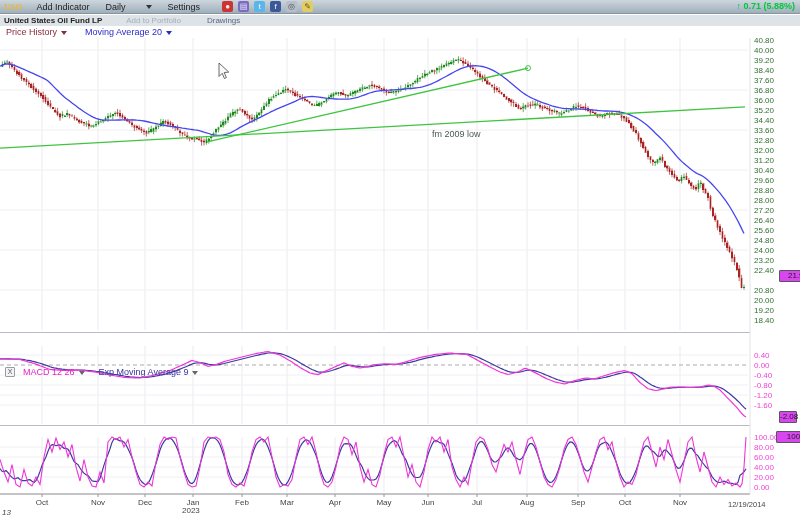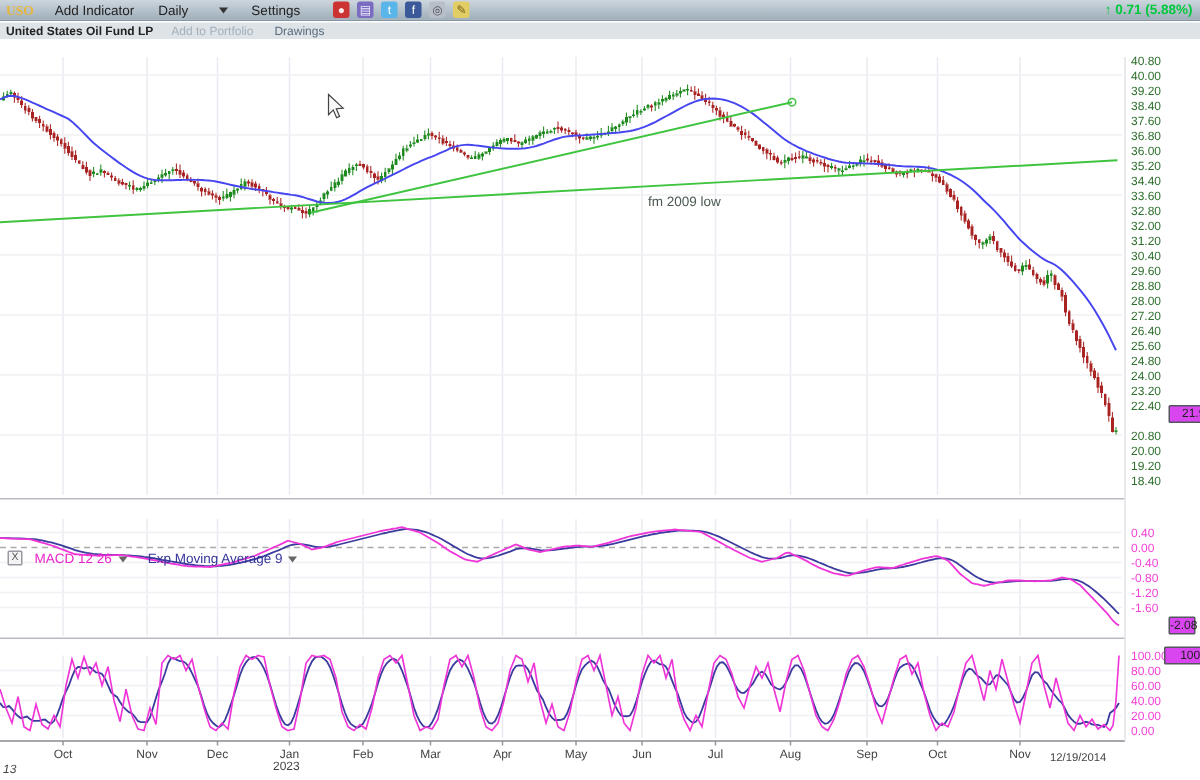--- a/index.html
+++ b/index.html
@@ -12,21 +12,21 @@
   .tb-sym{color:#e8b63c;font-weight:bold;margin:0 14px 0 4px;font-family:Liberation Serif, serif;}
   .tb-item{margin-right:16px;cursor:default;text-align:center;}
   .caret{display:inline-block;width:0;height:0;border-left:3px solid transparent;
     border-right:3px solid transparent;border-top:4px solid currentColor;margin-left:4px;vertical-align:middle;}
   .tb-icons{display:flex;gap:5px;margin-left:6px;}
   .tb-icon{width:11px;height:11px;border-radius:2px;font-size:8px;line-height:11px;
     text-align:center;color:#fff;}
   .quote{position:absolute;right:5px;top:1px;color:#00c83c;font-size:9px;font-weight:bold;}
   
   .subheader{position:absolute;left:0;top:15px;width:800px;height:11px;background:#dde3e7;
-    display:flex;align-items:center;font-size:8px;}
+    display:flex;align-items:center;font-size:8px;gap:12px;}
   .company{color:#222;font-weight:bold;margin:0 12px 0 4px;}
   .addpf{color:#a4b0ba;margin-right:14px;}
   .drawings{color:#5a6b7e;}
   
   .chartheader{position:absolute;left:0;top:26px;width:800px;height:12px;background:#fff;
     display:flex;align-items:center;font-size:9px;}
   .ph{color:#8a2a3a;margin:0 18px 0 6px;}
   .ma20{color:#2a2acc;}
   svg{position:absolute;left:0;top:0;}
   
@@ -829,28 +829,32 @@
       <span>0.71 (5.88%)</span>
     </span>
   </div>
 
   <div class="subheader">
     <span class="company">United States Oil Fund LP</span>
     <span class="addpf">Add to Portfolio</span>
     <span class="drawings">Drawings</span>
   </div>
 
+  <div class="chartheader">
+    <span class="ph"><span>Price History</span><span class="caret"></span></span>
+    <span class="ma20"><span>Moving Average 20</span><span class="caret"></span></span>
+  </div>
 
   <div class="oscheader" style="top:334px;">
     <span class="xbtn">X</span>
     <span class="osc-pink"><span>MACD 12 26</span><span class="caret" style="color:#666"></span></span>
     <span class="osc-navy"><span>Exp Moving Average 9</span><span class="caret" style="color:#666"></span></span>
   </div>
 
 
   <div class="valbox" style="left:751px;top:270px;width:38px;height:12px;">21.96</div>
   <div class="valbox" style="left:751px;top:411px;width:18px;height:12px;">-2.08</div>
   <div class="valbox" style="left:748px;top:431px;width:46px;height:12px;">100.00</div>
 
   <span class="axlab" style="left:2px;top:508px;font-style:italic;">13</span>
   <span class="axlab" style="left:182px;top:506px;">2023</span>
-  <span class="axlab" style="left:700px;top:500px;font-size:7.5px;">12/19/2014</span>
+  <span class="axlab" style="left:728px;top:500px;font-size:7.5px;">12/19/2014</span>
 </div>
 
 </body></html>

